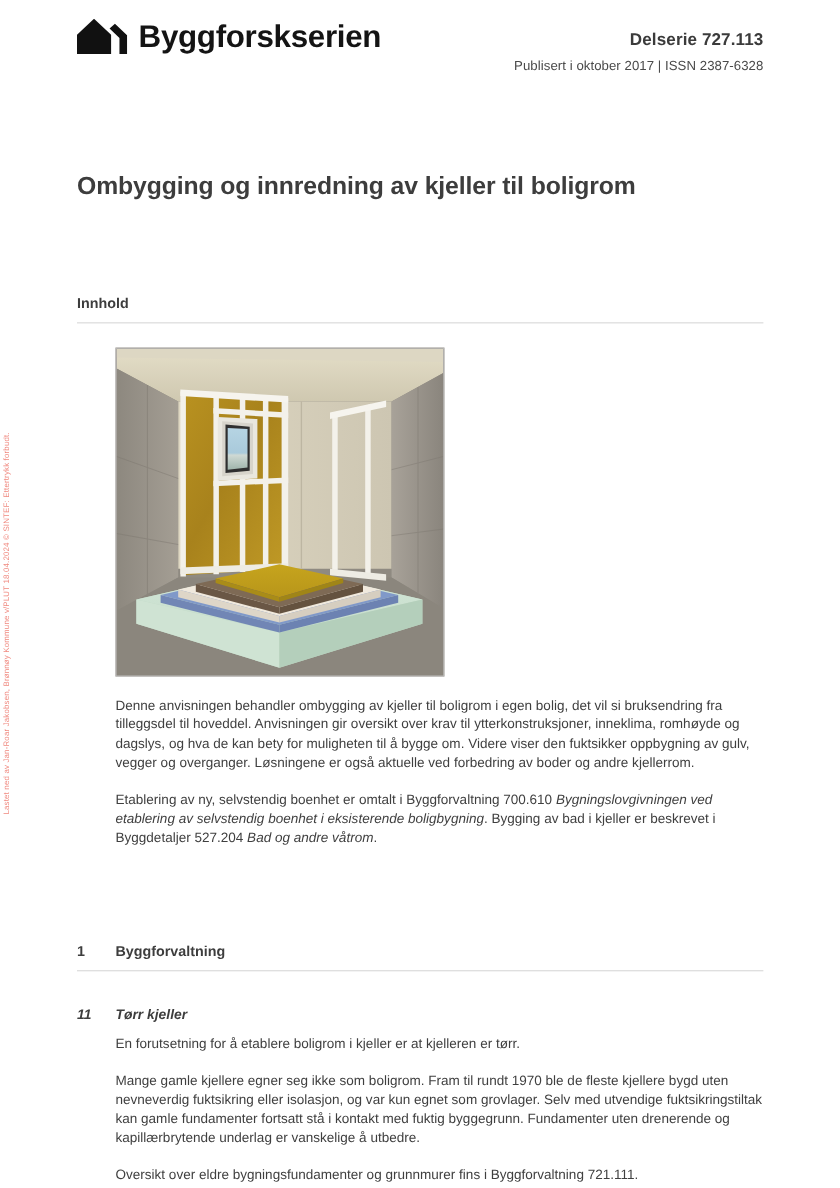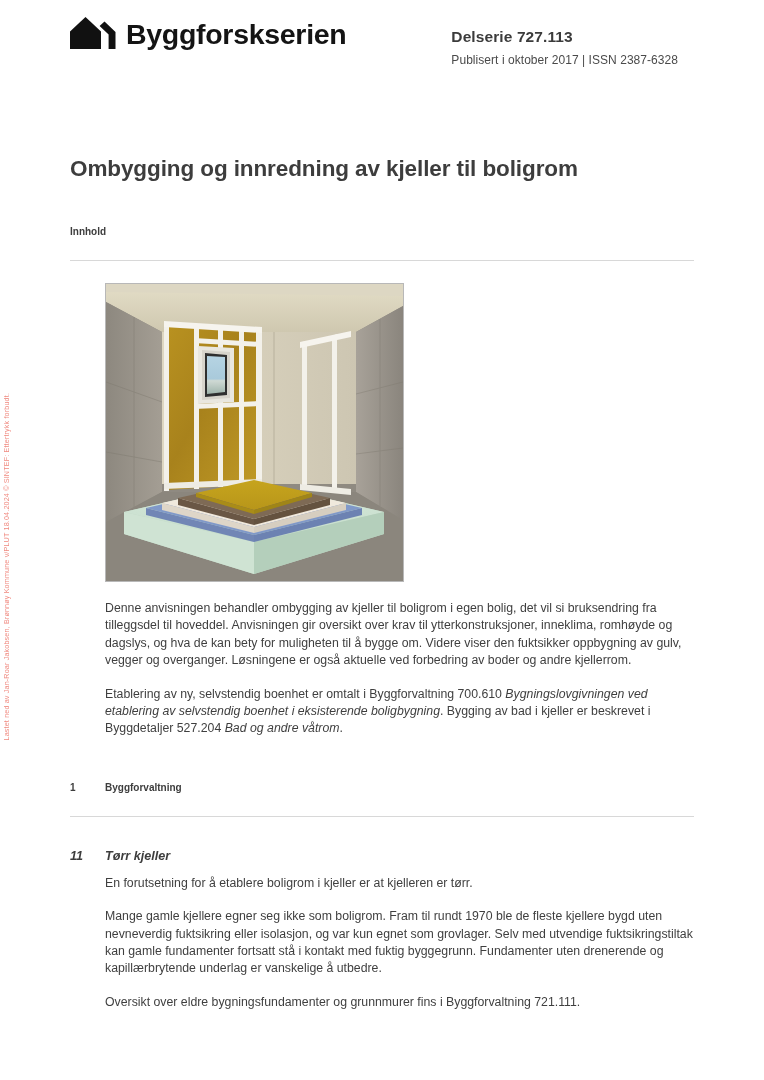--- a/index.html
+++ b/index.html
@@ -74,23 +74,23 @@
   .logo-text {
     font-size: 28.5px;
     font-weight: bold;
     color: #141414;
     letter-spacing: -0.3px;
     line-height: 30px;
     font-family: "Liberation Sans", sans-serif;
   }
   .header-right {
     position: absolute;
-    right: 16px;
+    right: 0px;
     top: 28px;
-    text-align: left;
+    text-align: right;
   }
   .delserie {
     font-size: 15.5px;
     font-weight: bold;
     color: #3b3b3b;
     letter-spacing: 0.1px;
   }
   .publisert {
     margin-top: 7px;
     font-size: 12px;
@@ -102,24 +102,24 @@
   .doc-title {
     margin-top: 60px;
     font-size: 22.5px;
     font-weight: bold;
     color: #3d3d3d;
     letter-spacing: -0.1px;
   }
 
   
   .section-head {
-    margin-top: 44px;
-    padding-bottom: 23px;
+    margin-top: 86px;
+    padding-bottom: 10px;
     border-bottom: 1px solid #d8d8d8;
-    font-size: 10px;
+    font-size: 13px;
     font-weight: bold;
     color: #3d3d3d;
     display: flex;
   }
   .section-head .num {
     display: inline-block;
     width: 35px;
     flex: none;
   }
   .section-head.no-num .label { margin-left: 0; }

